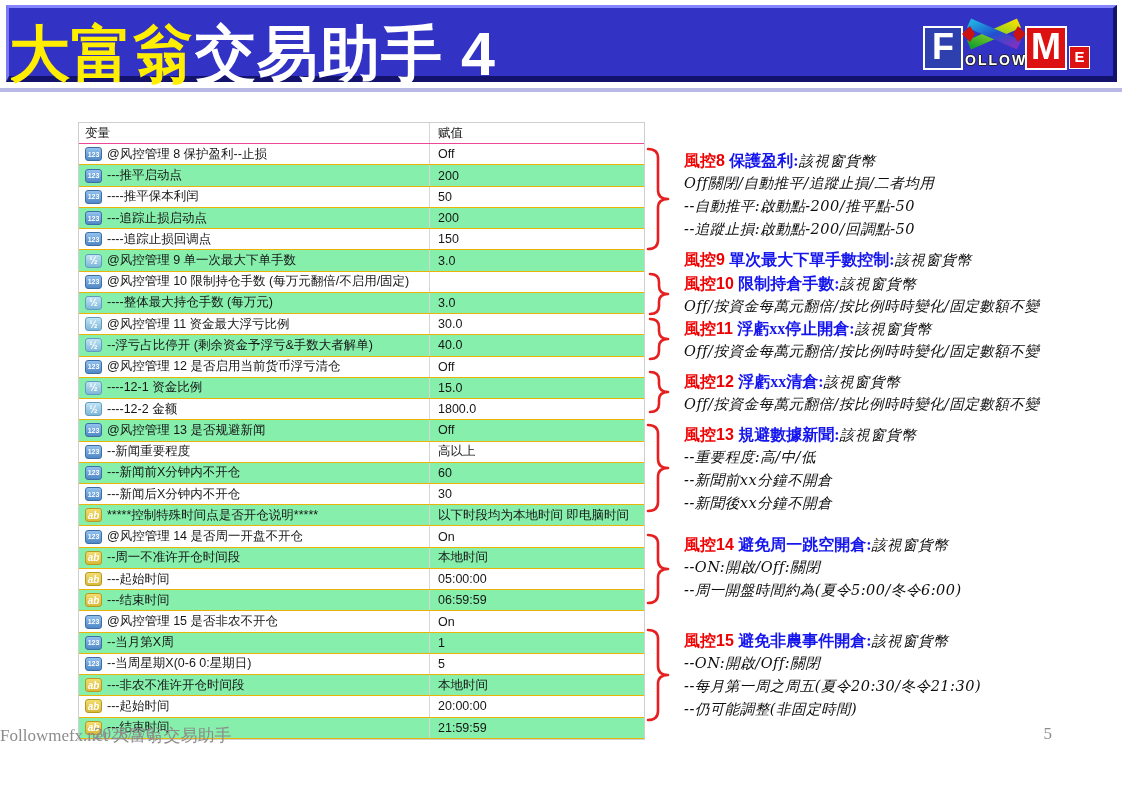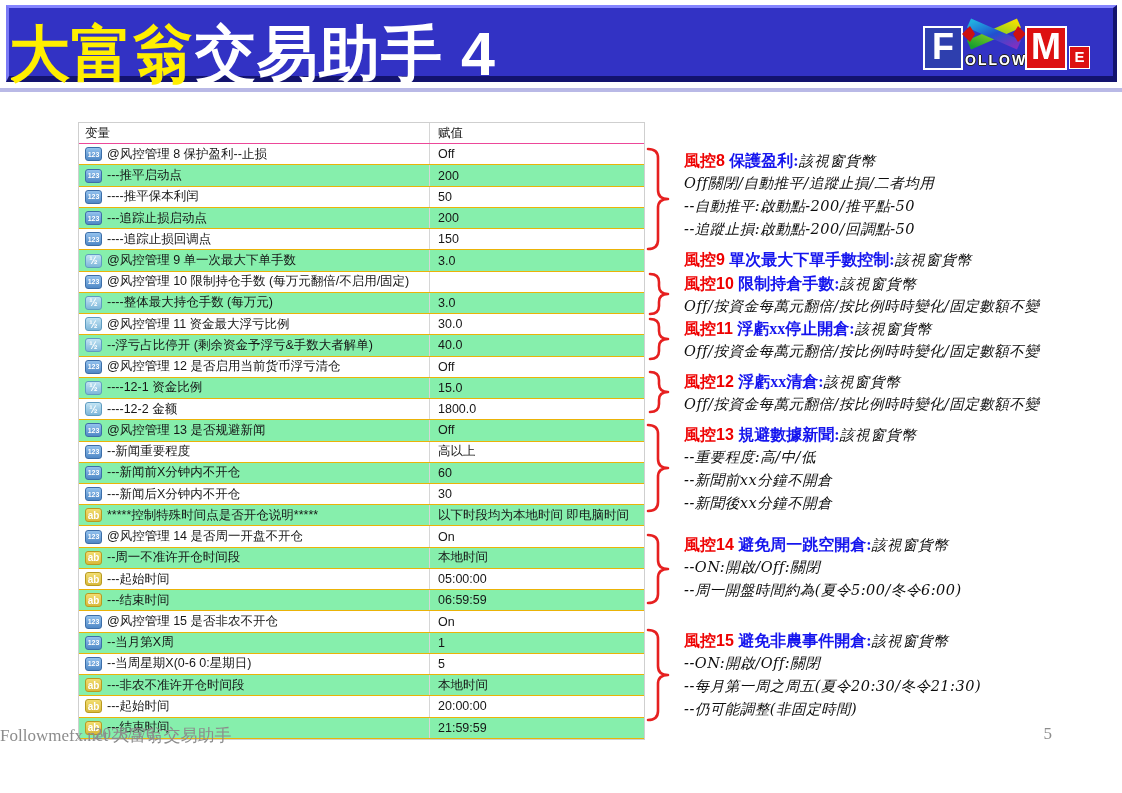--- a/index.html
+++ b/index.html
@@ -35,21 +35,21 @@
         border-bottom:1px solid #eab308;font-size:12.5px;color:#161616;background:#fff;white-space:nowrap;}
   .prow.alt{background:#86efac;}
   .prow.head{border-bottom:1px solid #ec4899;}
   .cell-name{flex:0 0 351px;display:flex;align-items:center;gap:5px;box-sizing:border-box;
              padding-left:6px;height:100%;border-right:1px solid #d6d6d6;overflow:hidden;}
   .cell-value{flex:1;padding-left:8px;overflow:hidden;}
   .picon{width:17px;height:14px;border-radius:3px;color:#fff;font-weight:bold;flex:none;
          display:flex;align-items:center;justify-content:center;box-sizing:border-box;}
   .picon.i123{background:linear-gradient(180deg,#93c2ee,#4f88c6);border:1px solid #3c6ea8;font-size:7px;}
   .picon.ihalf{background:linear-gradient(180deg,#c2e4f4,#7db6d9);border:1px solid #5f9cc0;font-size:10px;}
-  .picon.iab{background:linear-gradient(180deg,#f2dd70,#d9b93a);border:1px solid #b89a20;font-size:10px;}
+  .picon.iab{background:linear-gradient(180deg,#f2dd70,#d9b93a);border:1px solid #b89a20;font-size:10px;font-style:italic;}
 
   
   .ann{position:absolute;white-space:nowrap;line-height:23px;}
   .ann .hd{font-size:16px;font-weight:bold;line-height:22px;}
   .ann .hd .red{color:#ee0000;}
   .ann .hd .blue{color:#1515ee;font-family:Liberation Serif, serif;}
   .ann .hd .tail{color:#0d0d0d;font-weight:normal;font-style:italic;font-size:14.5px;
                  font-family:"DejaVu Serif",serif;letter-spacing:1px;}
   .ann .ln{font-size:14.5px;color:#0d0d0d;font-style:italic;font-family:"DejaVu Serif",serif;
            letter-spacing:0.5px;}

